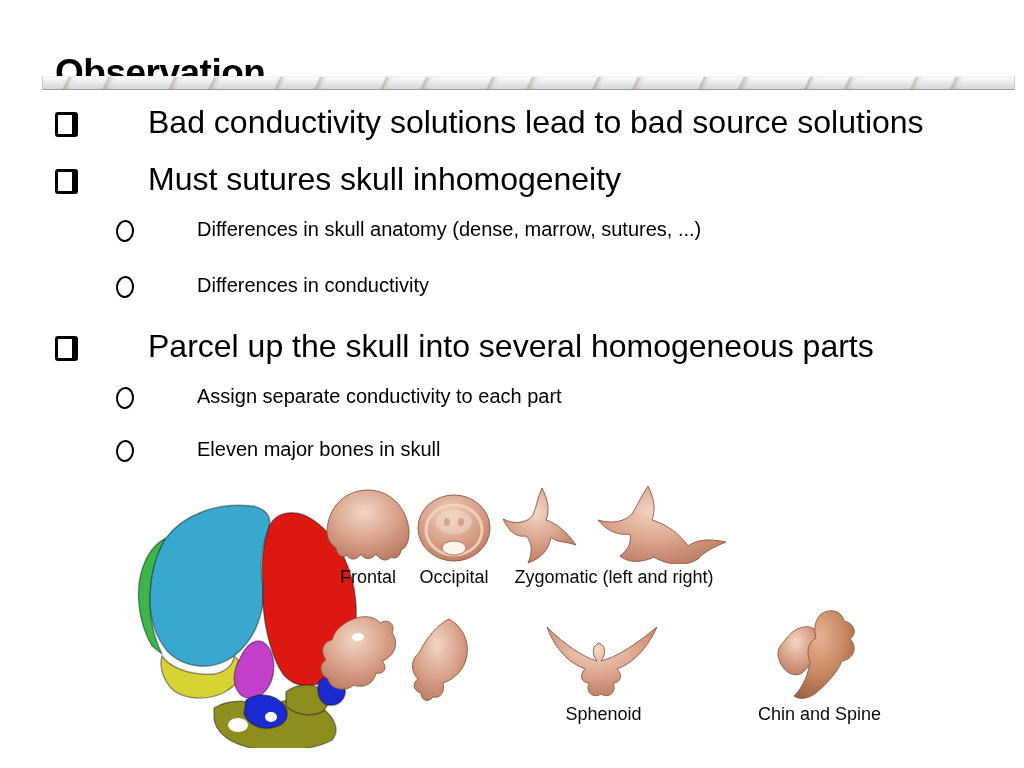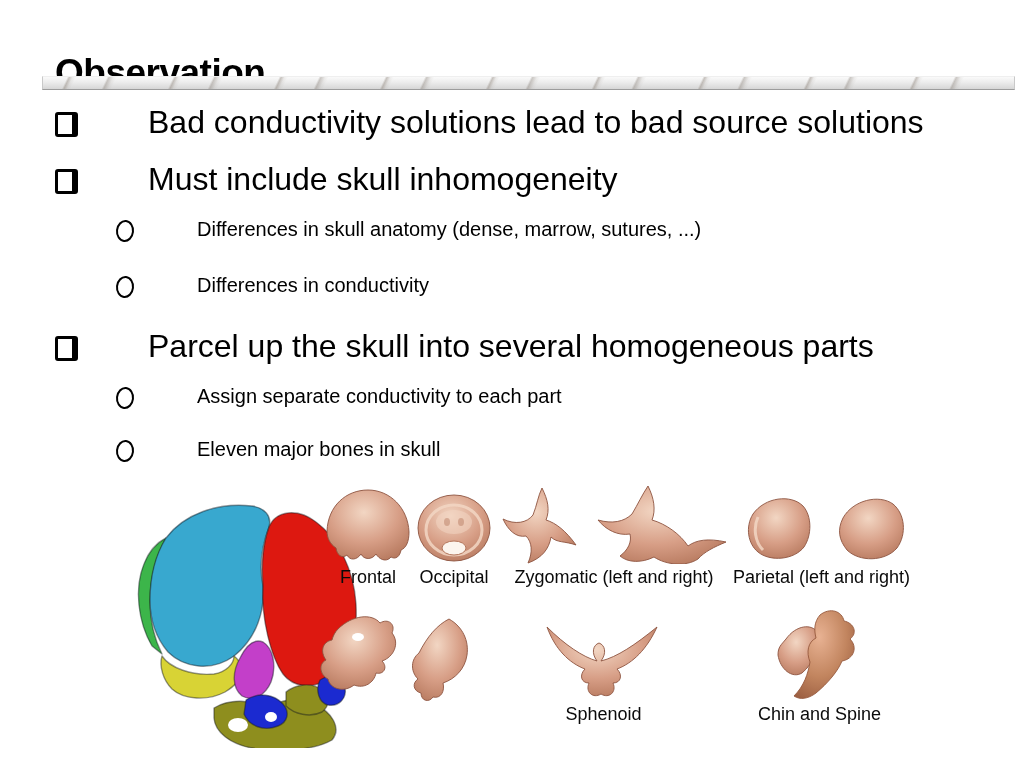--- a/index.html
+++ b/index.html
@@ -91,21 +91,21 @@
   <h1 class="title">Observation</h1>
   <div class="title-rule"></div>
 
   <div>
     <div class="b l1" style="top:104px">
       <span class="sq"></span>
       <span>Bad conductivity solutions lead to bad source solutions</span>
     </div>
     <div class="b l1" style="top:161px">
       <span class="sq"></span>
-      <span>Must include skull inhomogeneity</span>
+      <span>Must sutures skull inhomogeneity</span>
     </div>
     <div class="b l2" style="top:217px">
       <span class="ci"></span>
       <span>Differences in skull anatomy (dense, marrow, sutures, ...)</span>
     </div>
     <div class="b l2" style="top:273px">
       <span class="ci"></span>
       <span>Differences in conductivity</span>
     </div>
     <div class="b l1" style="top:328px">
@@ -168,32 +168,20 @@
         <svg viewBox="0 0 228 80" width="228" height="80">
           <path class="bone" d="M42,4 C48,16 50,26 46,36 C56,39 66,47 76,61 C65,57 57,59 51,53 C49,65 42,74 28,79 C33,68 32,58 26,52 C16,54 8,46 3,35 C15,41 27,39 33,31 C37,21 38,12 42,4 Z"></path>
           <g transform="translate(92,0)">
             <path class="bone" d="M56,2 C62,14 64,26 60,36 C74,40 88,50 96,62 C104,56 116,54 134,58 C122,63 112,68 106,75 C94,83 74,81 62,73 C50,79 36,79 28,72 C36,66 40,58 38,50 C26,52 14,46 6,36 C20,40 32,38 40,30 C46,20 50,11 56,2 Z"></path>
           </g>
         </svg>
       </div>
       <figcaption class="bone-caption">Zygomatic (left and right)</figcaption>
     </figure>
 
-    <figure class="bone-group" style="left:730px;top:13px;width:183px">
-      <div class="bone-art" style="height:75px">
-        <svg viewBox="0 0 170 72" width="170" height="72">
-          <path class="bone" d="M16,22 C28,5 54,2 66,14 C75,24 75,43 67,55 C57,68 33,70 21,60 C11,52 8,35 16,22 Z"></path>
-          <path class="rim" d="M21,25 C16,36 18,50 26,58"></path>
-          <g transform="translate(92,0)">
-            <path class="bone" d="M14,26 C24,8 50,2 64,12 C76,22 78,42 68,56 C56,70 30,70 18,58 C10,48 8,38 14,26 Z"></path>
-          </g>
-        </svg>
-      </div>
-      <figcaption class="bone-caption">Parietal (left and right)</figcaption>
-    </figure>
 
     <figure class="bone-group" style="left:300px;top:130px;width:200px">
       <div class="bone-art" style="height:95px">
         <svg viewBox="0 0 180 92" width="180" height="92">
           <path class="bone" d="M28,20 C42,6 62,4 70,14 C78,9 86,15 82,24 C90,34 84,48 72,52 C78,58 74,66 66,64 C64,74 54,80 44,76 C34,84 20,80 18,70 C10,66 8,55 16,51 C10,43 12,33 22,31 C23,27 25,23 28,20 Z"></path>
           <ellipse class="whitehole" cx="48" cy="28" rx="6" ry="4"></ellipse>
           <g transform="translate(95,8)">
             <path class="bone" d="M44,2 C58,10 64,24 62,38 C60,52 50,62 38,66 C40,74 36,82 28,80 C24,86 16,84 16,76 C8,74 7,66 13,62 C5,54 6,42 14,36 C22,20 32,8 44,2 Z"></path>
           </g>
         </svg>

